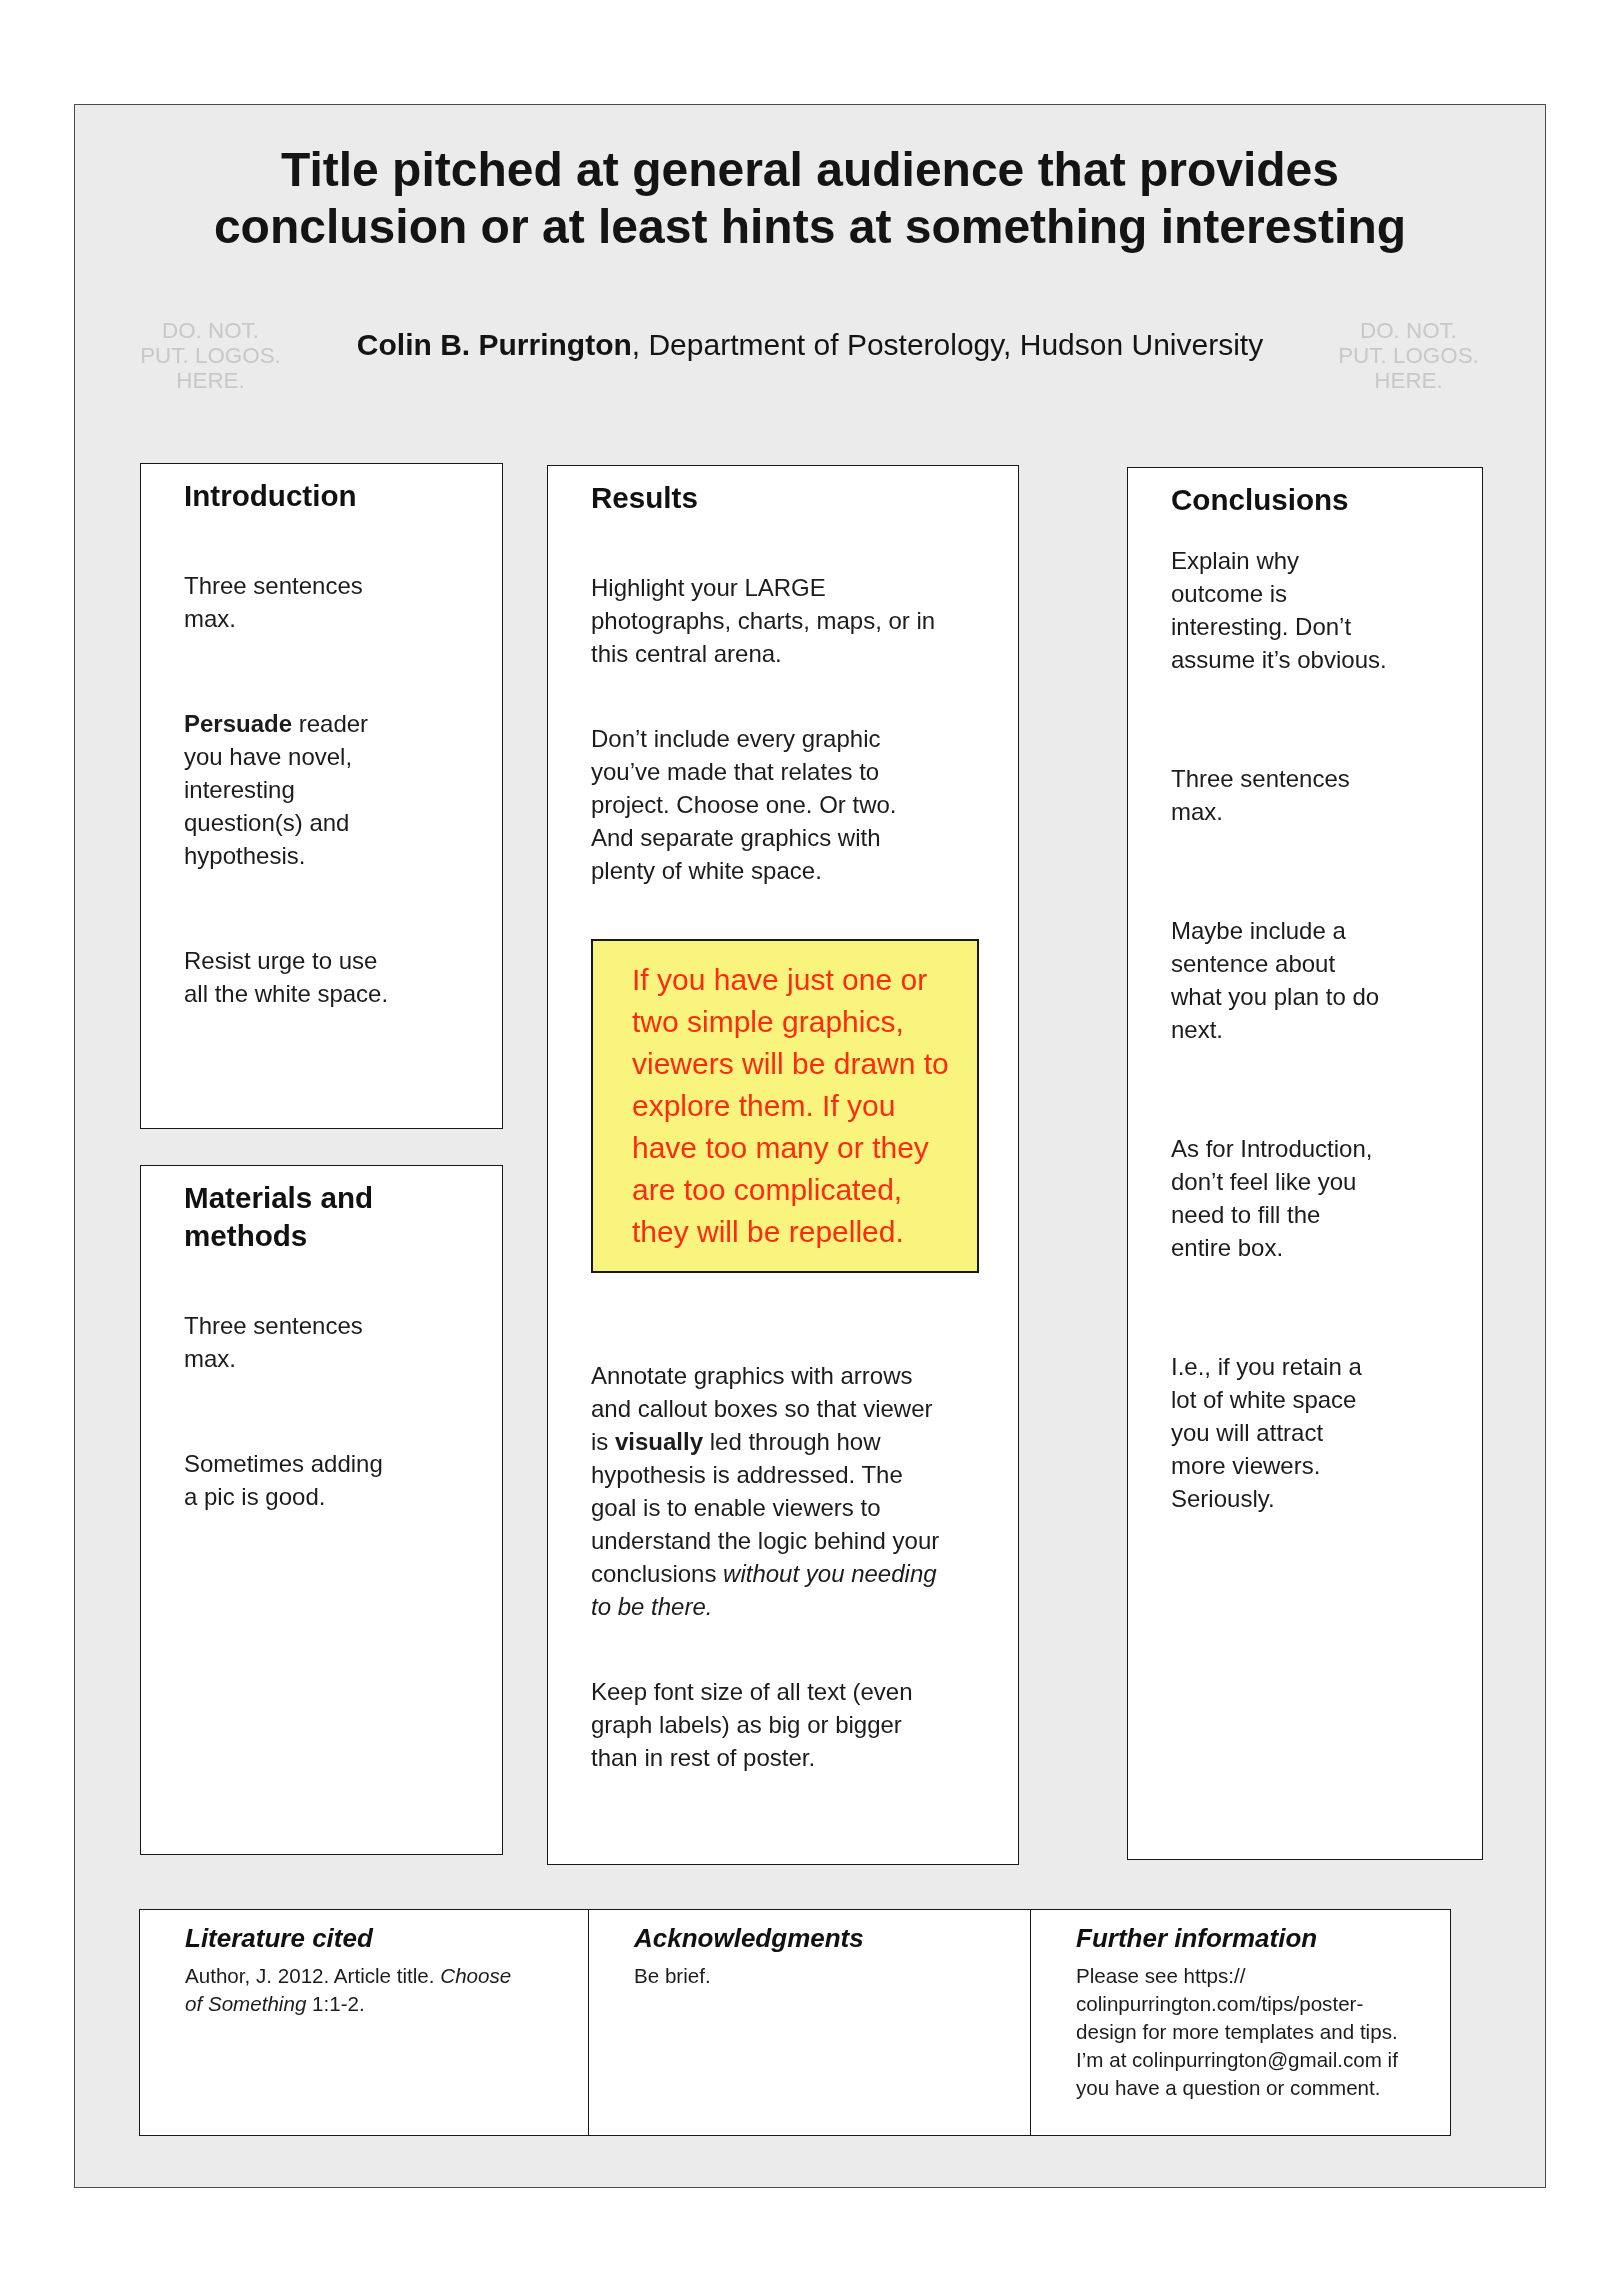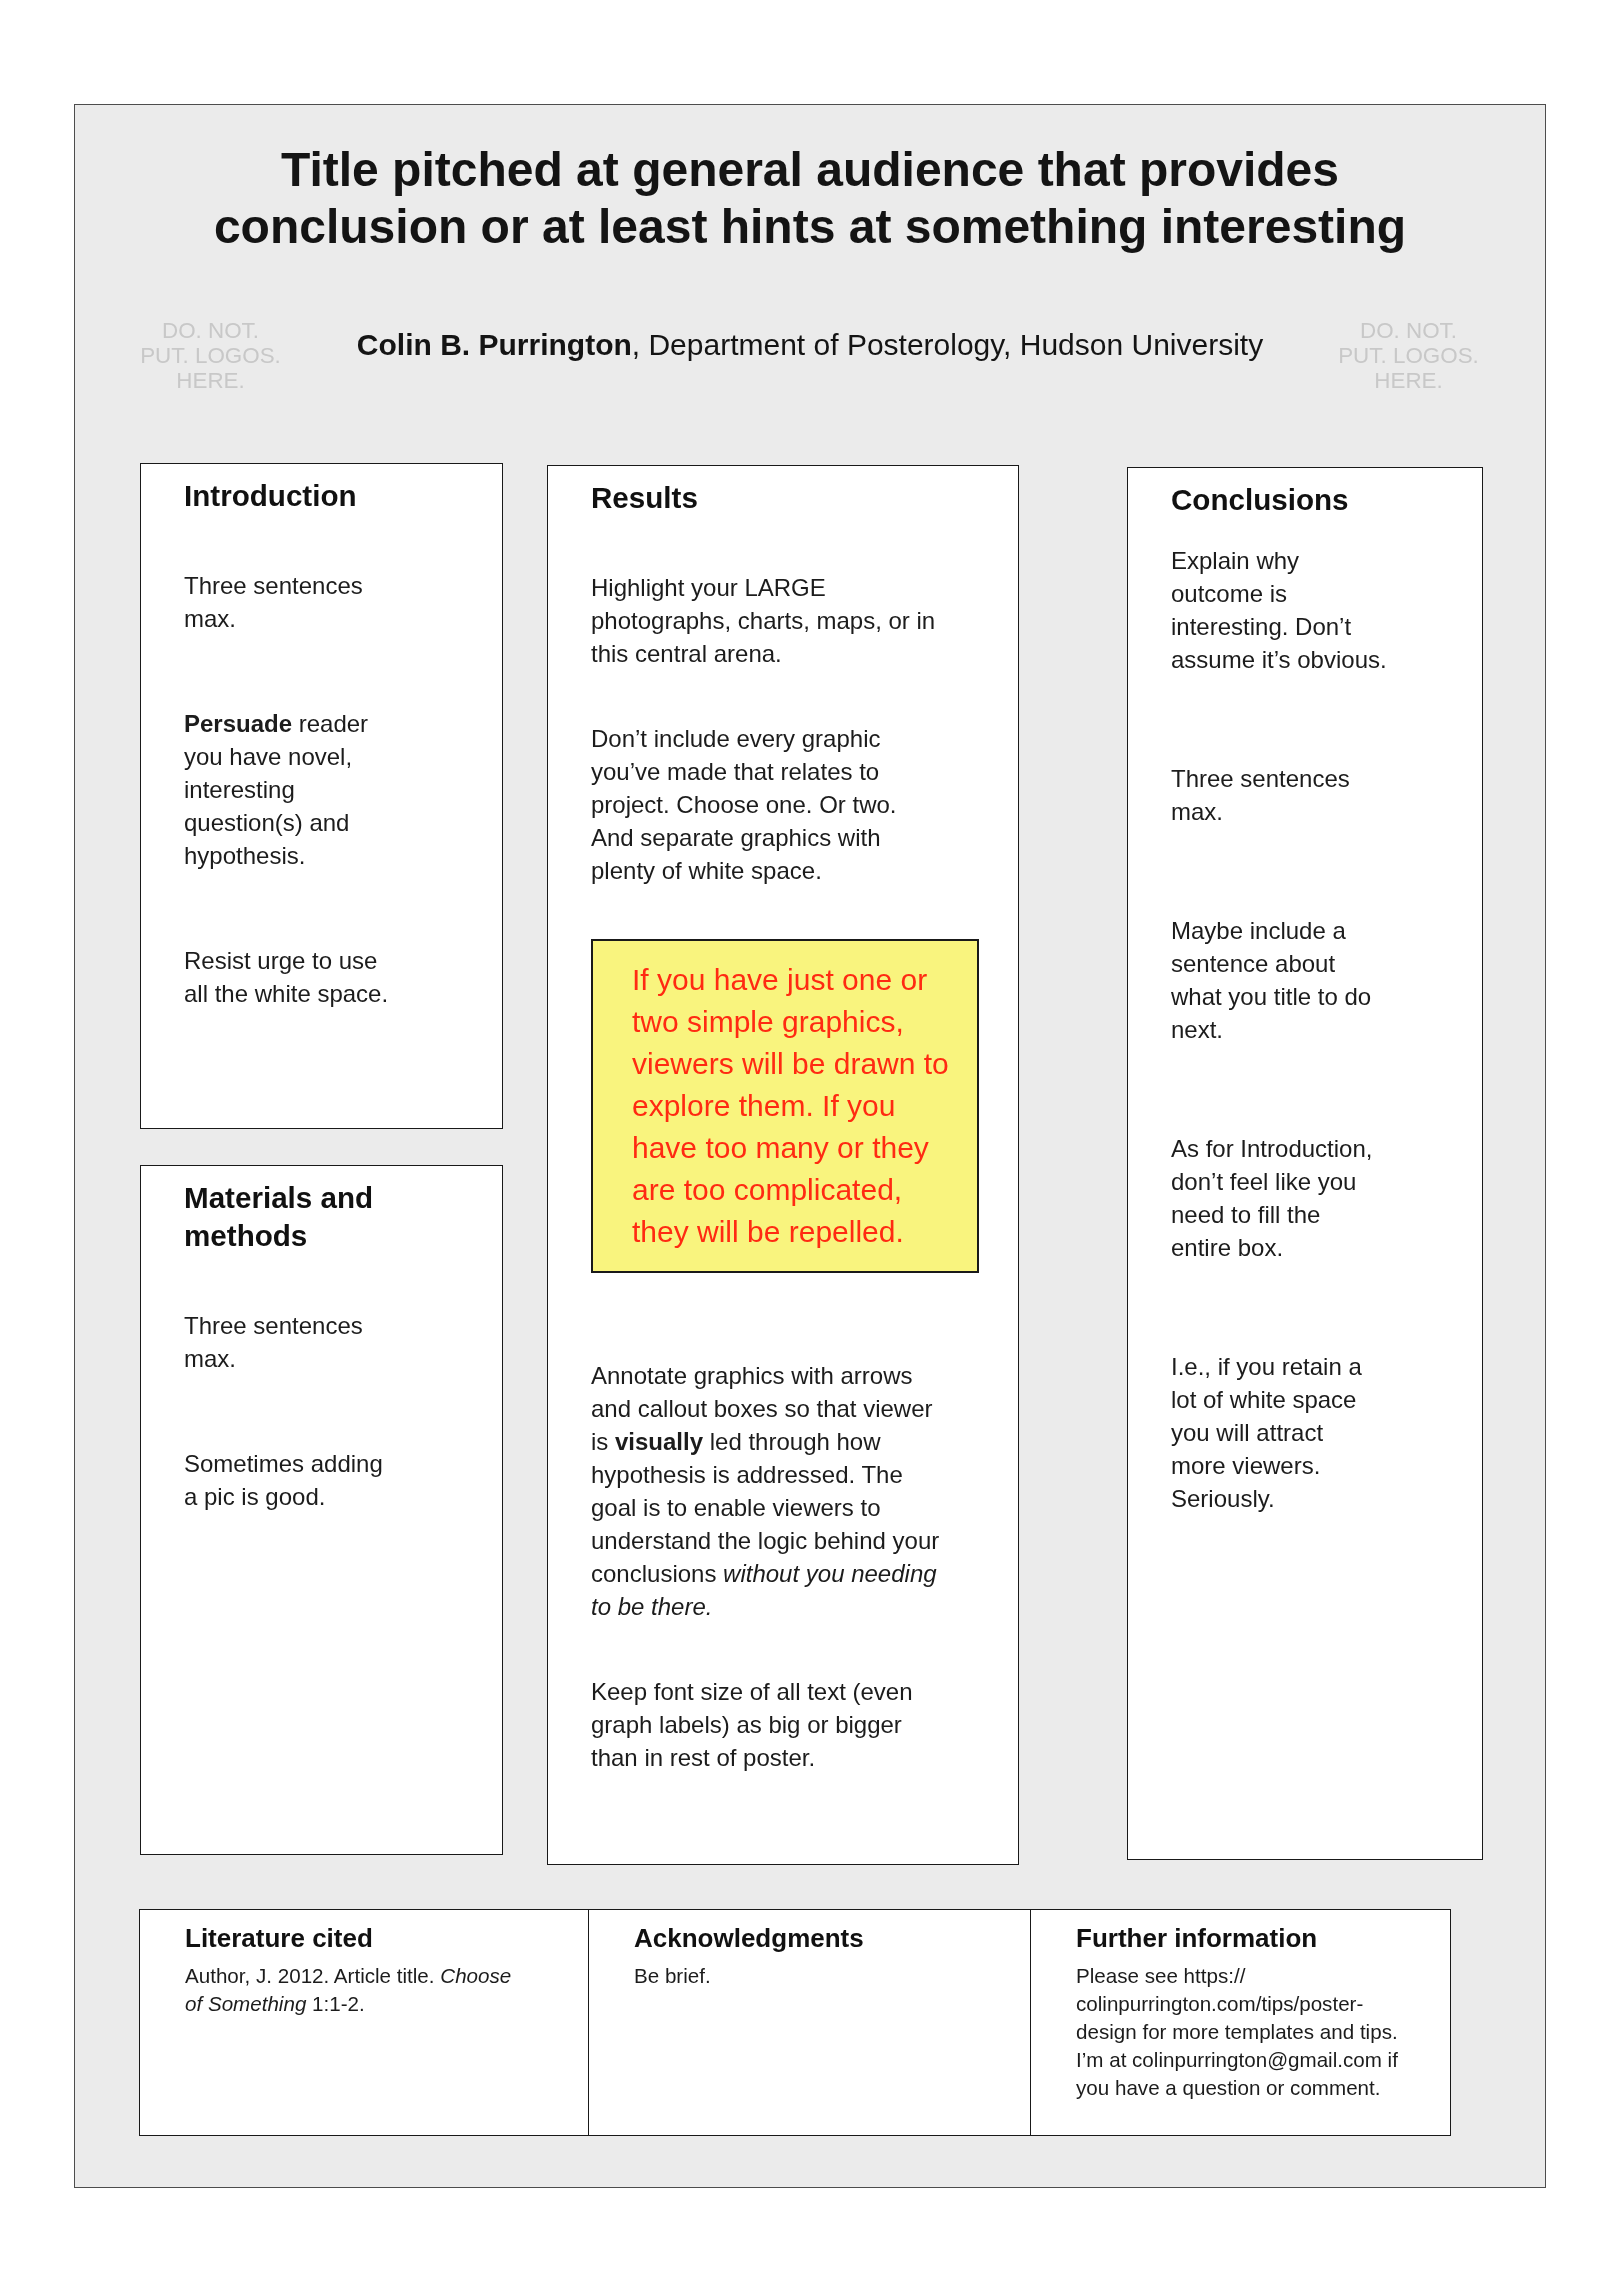--- a/index.html
+++ b/index.html
@@ -35,21 +35,21 @@
   .box-conclusions h2{margin-bottom:25px;}
   .box-conclusions .body p{margin:0 0 86px 0;}
   .callout{box-sizing:border-box;border:2.7px solid #191919;margin:50px 0 86px 0;
            padding:18px 27px 18px 39px;font-size:30px;line-height:42px;}
   .callout p{margin:0;}
   .box-bottom{top:1804px;height:227px;}
   .box-lit{left:64px;width:450px;}
   .box-ack{left:513px;width:443px;}
   .box-fur{left:955px;width:421px;}
   .box-bottom .pad{padding:10.7px 9px 10.7px 45px;}
-  .box-bottom h2{font-size:26px;line-height:34px;margin:0 0 7.2px 0;}
+  .box-bottom h2{font-size:26px;line-height:34px;margin:0 0 7.2px 0;font-style:italic;}
   .box-bottom .body{font-size:20.6px;line-height:28px;}
   .box-bottom .body p{margin:0;}
 </style>
 </head>
 <body>
 
 <div class="canvas" style="background: rgb(255, 255, 255);">
   <div class="poster" style="background: rgb(235, 235, 235); border-color: rgb(77, 77, 77);">
 
     <div class="title">
@@ -176,21 +176,21 @@
               <span class="ln"><span>interesting. Don’t</span></span>
               <span class="ln"><span>assume it’s obvious.</span></span>
             </p>
             <p>
               <span class="ln"><span>Three sentences</span></span>
               <span class="ln"><span>max.</span></span>
             </p>
             <p>
               <span class="ln"><span>Maybe include a</span></span>
               <span class="ln"><span>sentence about</span></span>
-              <span class="ln"><span>what you title to do</span></span>
+              <span class="ln"><span>what you plan to do</span></span>
               <span class="ln"><span>next.</span></span>
             </p>
             <p>
               <span class="ln"><span>As for Introduction,</span></span>
               <span class="ln"><span>don’t feel like you</span></span>
               <span class="ln"><span>need to fill the</span></span>
               <span class="ln"><span>entire box.</span></span>
             </p>
             <p>
               <span class="ln"><span>I.e., if you retain a</span></span>

